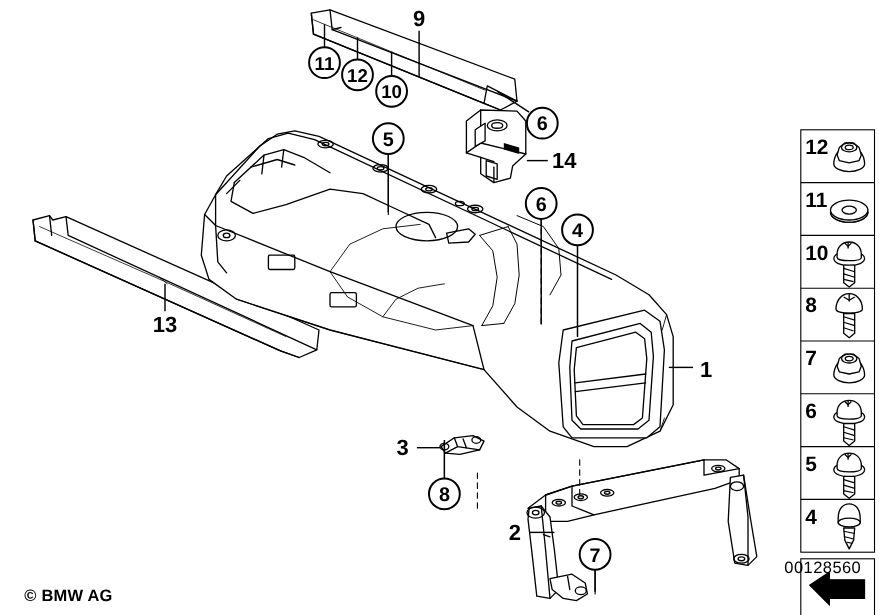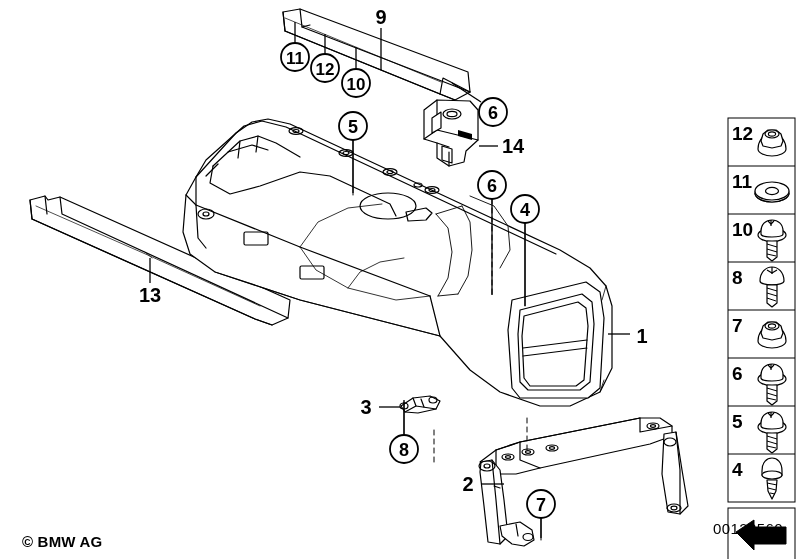--- a/index.html
+++ b/index.html
@@ -32,21 +32,21 @@
     left: 22px;
     top: 533px;
     font-size: 15px;
     font-weight: bold;
     letter-spacing: 0.2px;
     white-space: nowrap;
   }
   .diagram-id {
     position: absolute;
     left: 713px;
-    top: 520px;
+    top: 508px;
     font-size: 15px;
     font-weight: normal;
     letter-spacing: 0.4px;
     white-space: nowrap;
   }
 </style>
 </head>
 <body>
 
 <div id="root">

